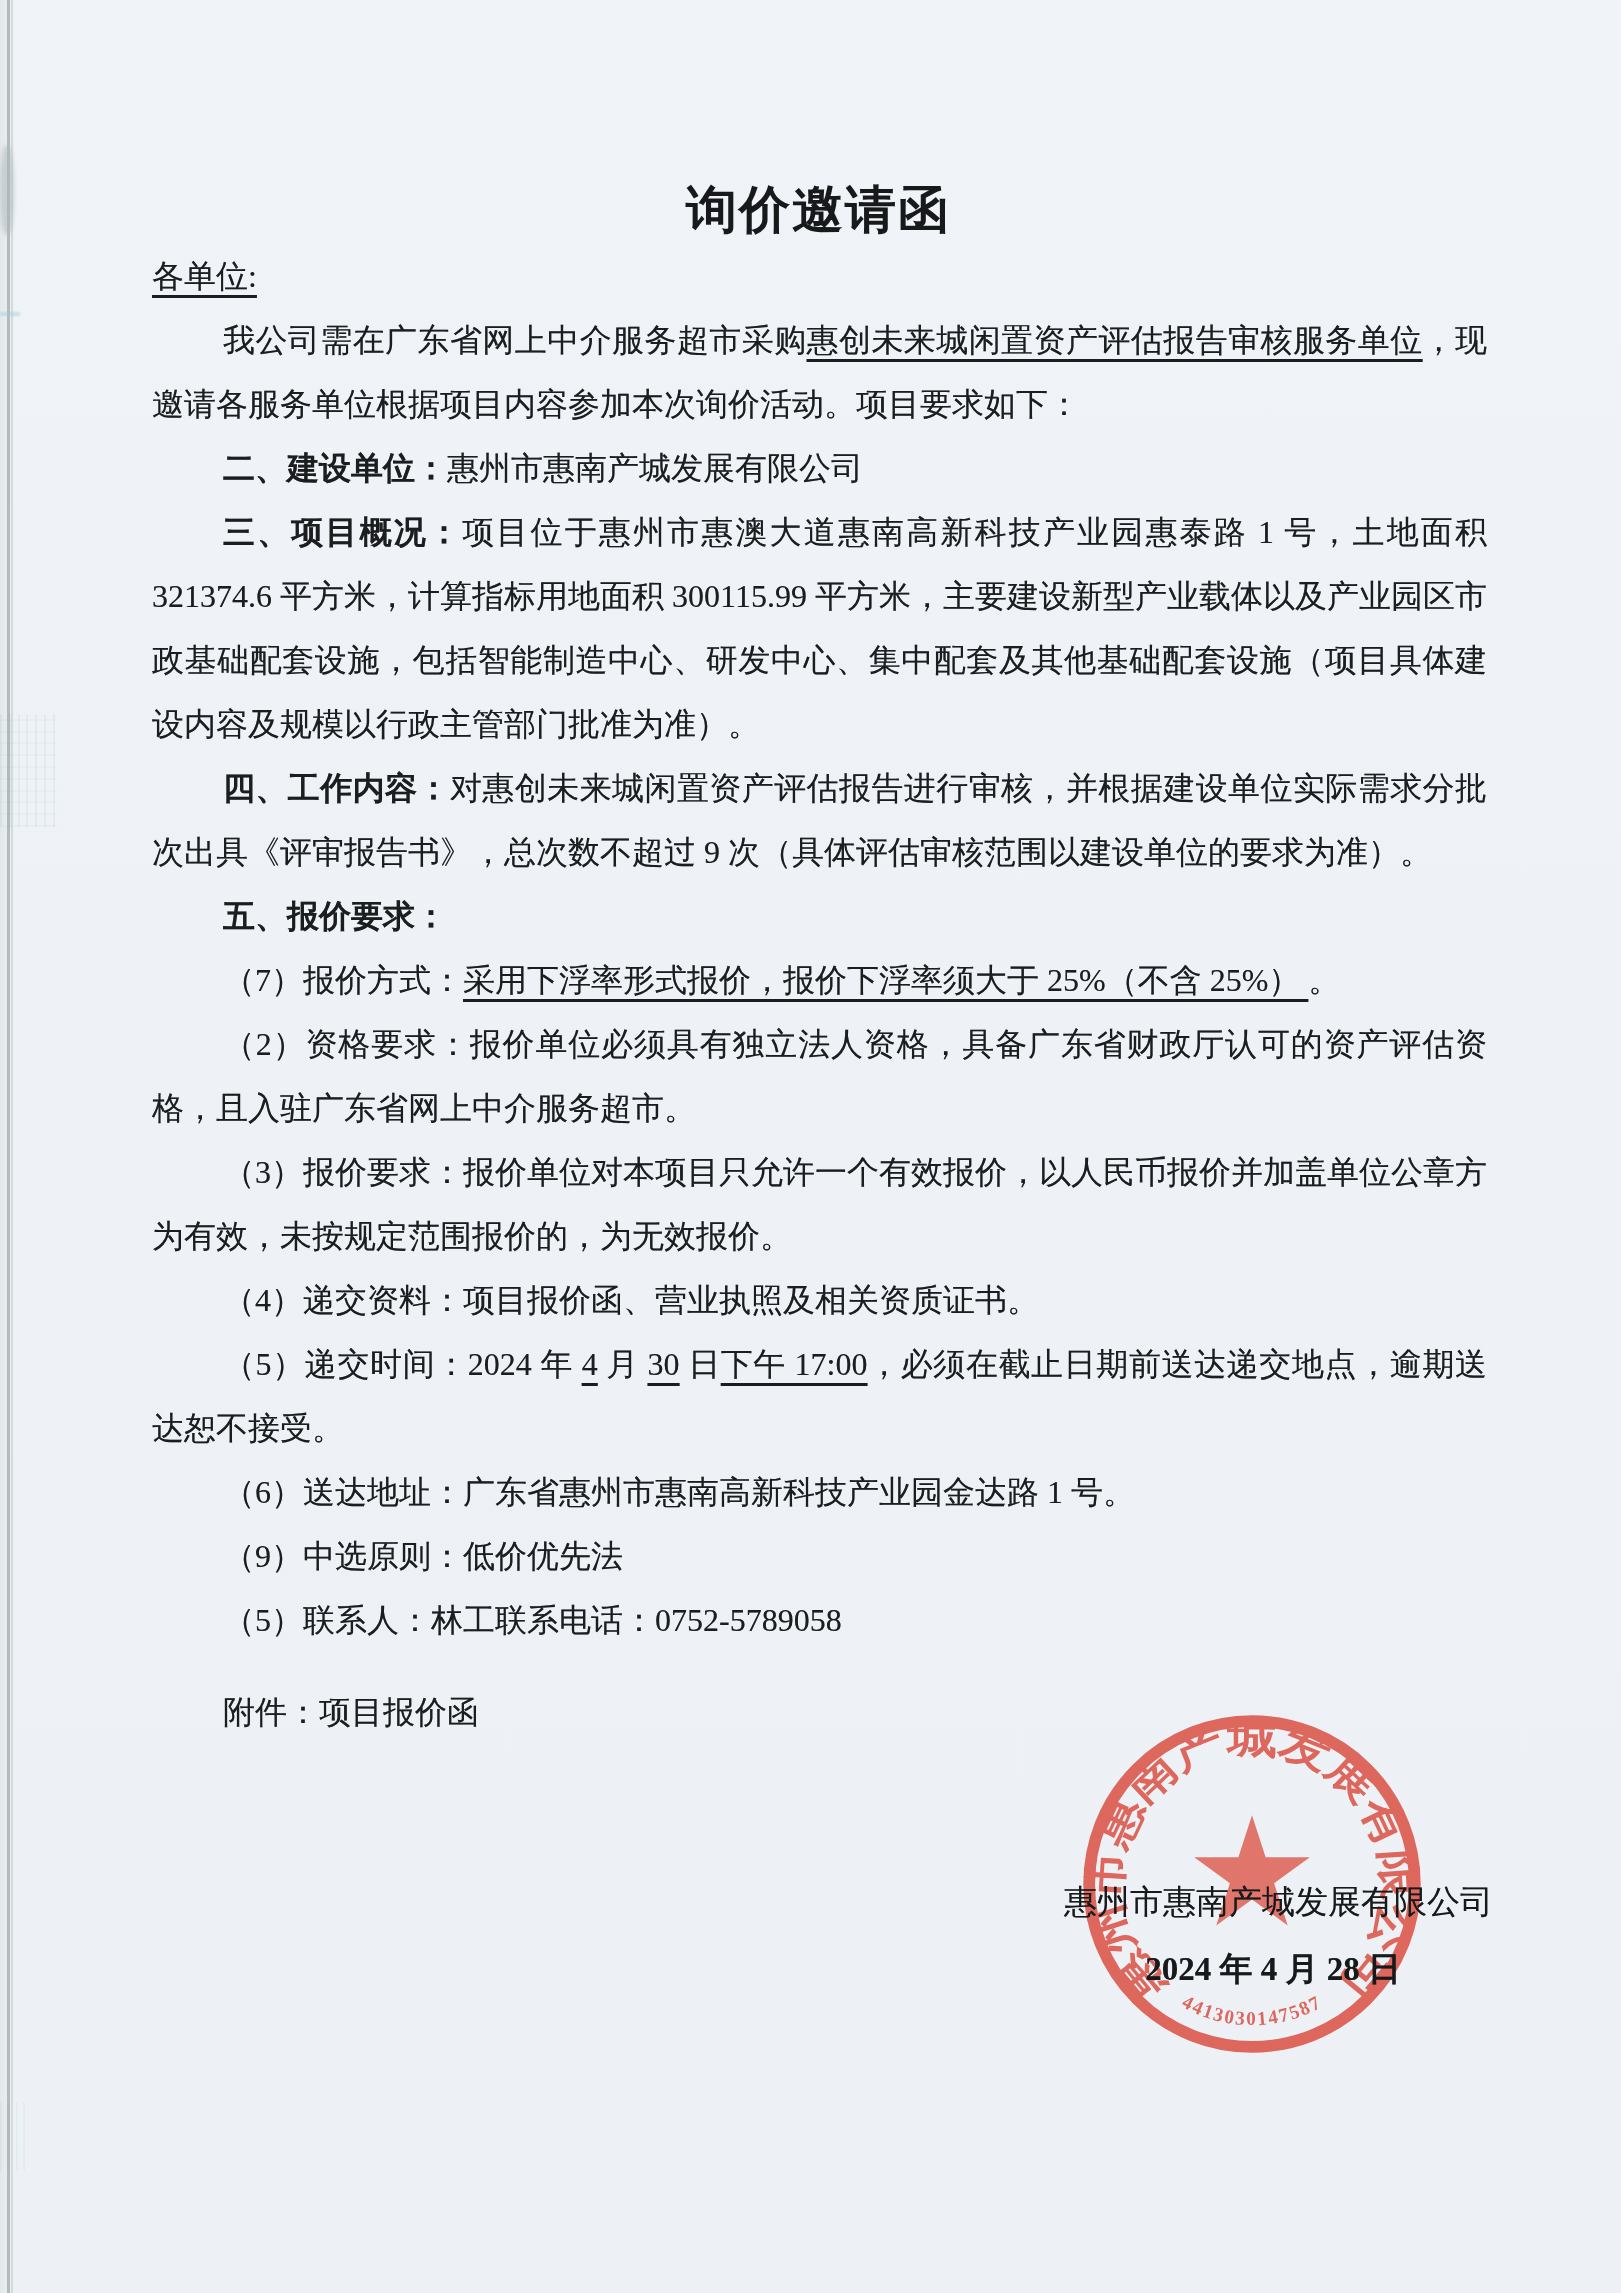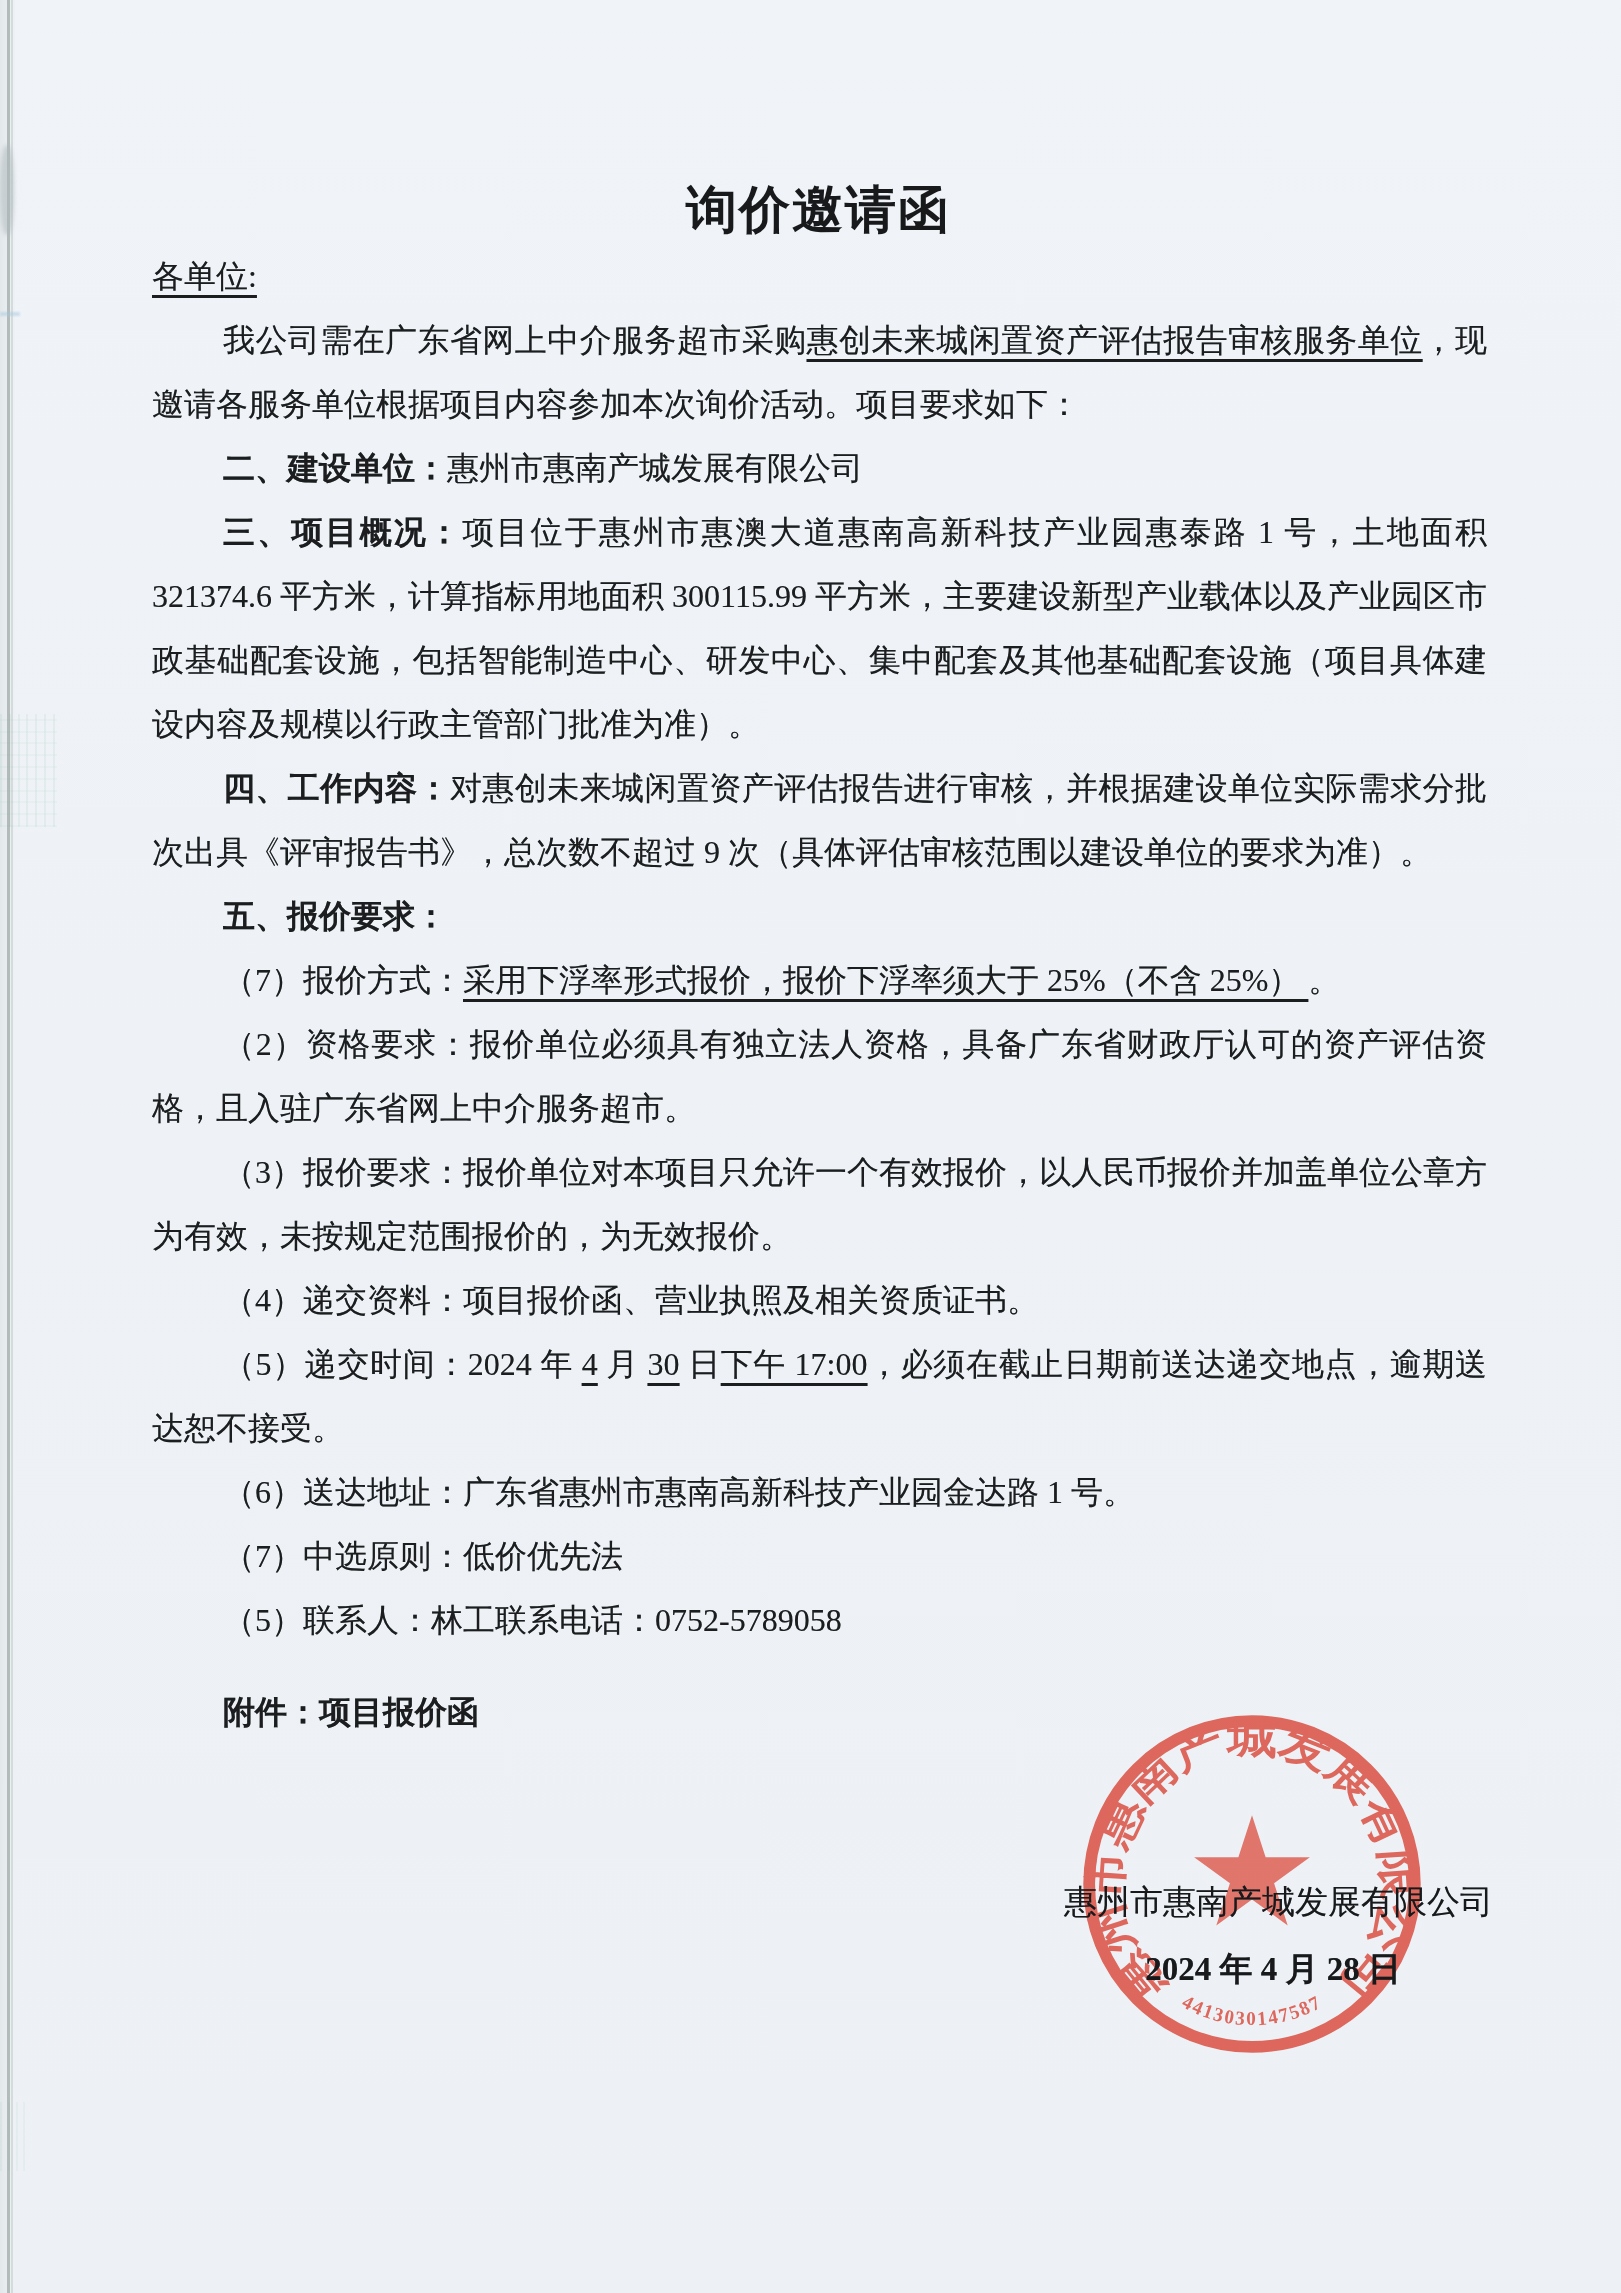--- a/index.html
+++ b/index.html
@@ -34,21 +34,21 @@
   .content{
     position:absolute;left:152px;top:244px;width:1335px;
     font-size:32px;line-height:64px;color:#1b1d1f;z-index:3;
     text-shadow:0 0 0.6px rgba(20,22,24,.45);
   }
   .content p{margin:0;text-align:justify;}
   p.salutation{text-align:left;}
   .indent{text-indent:71px;}
   .lbl{font-weight:bold;}
   .u{text-decoration:underline;text-decoration-thickness:2.5px;text-underline-offset:7.8px;}
-  .attach{margin-top:28px !important;text-align:right;font-weight:bold;}
+  .attach{margin-top:28px !important;text-align:right;}
   .gap{}
 
   .sign-company{
     position:absolute;top:1878px;right:128px;font-size:33px;line-height:49px;
     color:#17191b;z-index:3;text-shadow:0 0 0.6px rgba(20,22,24,.45);
   }
   .sign-date{
     position:absolute;top:1945px;right:220px;font-size:33px;line-height:49px;
     color:#17191b;z-index:3;text-shadow:0 0 0.6px rgba(20,22,24,.45);font-weight:bold;
   }
@@ -93,21 +93,21 @@
     <p class="indent"><span>（2）资格要求：报价单位必须具有独立法人资格，具备广东省财政厅认可的资产评估资格，且入驻广东省网上中介服务超市。</span></p>
 
     <p class="indent"><span>（3）报价要求：报价单位对本项目只允许一个有效报价，以人民币报价并加盖单位公章方为有效，未按规定范围报价的，为无效报价。</span></p>
 
     <p class="indent"><span>（4）递交资料：项目报价函、营业执照及相关资质证书。</span></p>
 
     <p class="indent"><span>（5）递交时间：2024 年 </span><span class="u">4</span><span> 月 </span><span class="u">30</span><span> 日</span><span class="u">下午 17:00</span><span>，必须在截止日期前送达递交地点，逾期送达恕不接受。</span></p>
 
     <p class="indent"><span>（6）送达地址：广东省惠州市惠南高新科技产业园金达路 1 号。</span></p>
 
-    <p class="indent"><span>（7）中选原则：低价优先法</span></p>
+    <p class="indent"><span>（9）中选原则：低价优先法</span></p>
 
     <p class="indent"><span>（5）联系人：林工</span><span class="gap">联系电话：0752-5789058</span></p>
 
     <p class="indent attach">附件：项目报价函</p>
 
   </div>
 
   <div class="sign-company">惠州市惠南产城发展有限公司</div>
   <div class="sign-date">2024 年 4 月 28 日</div>
 

